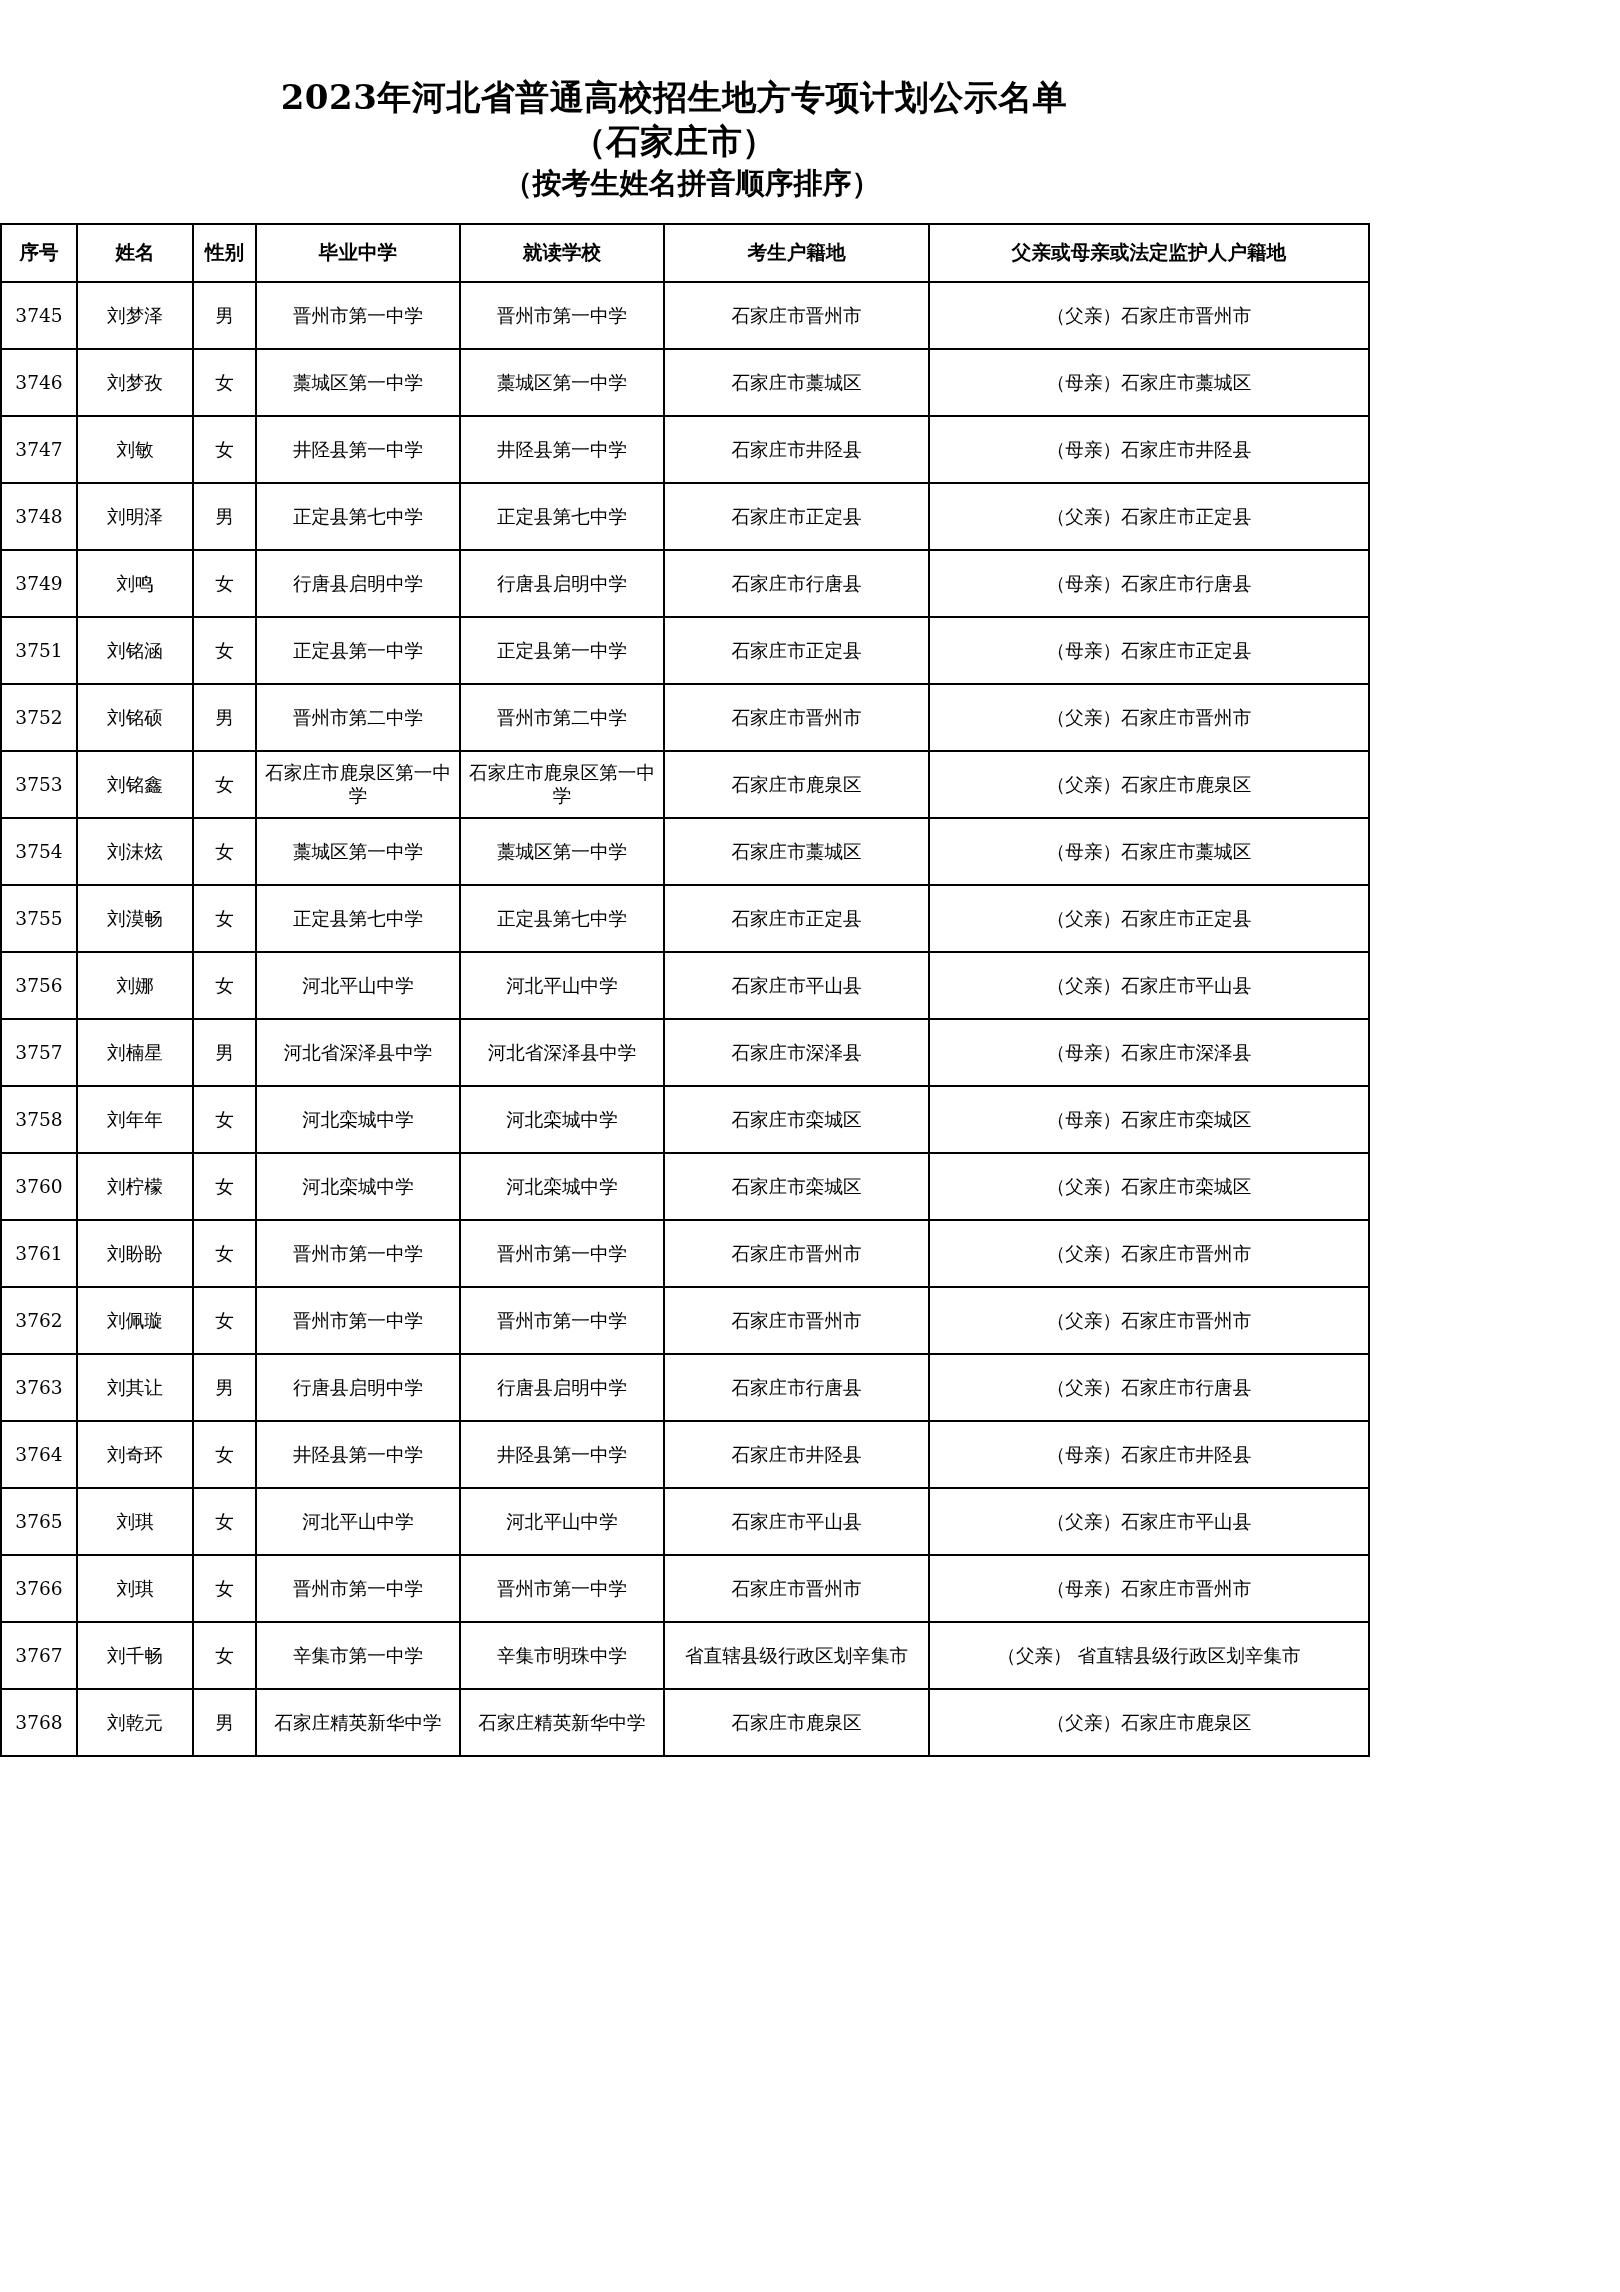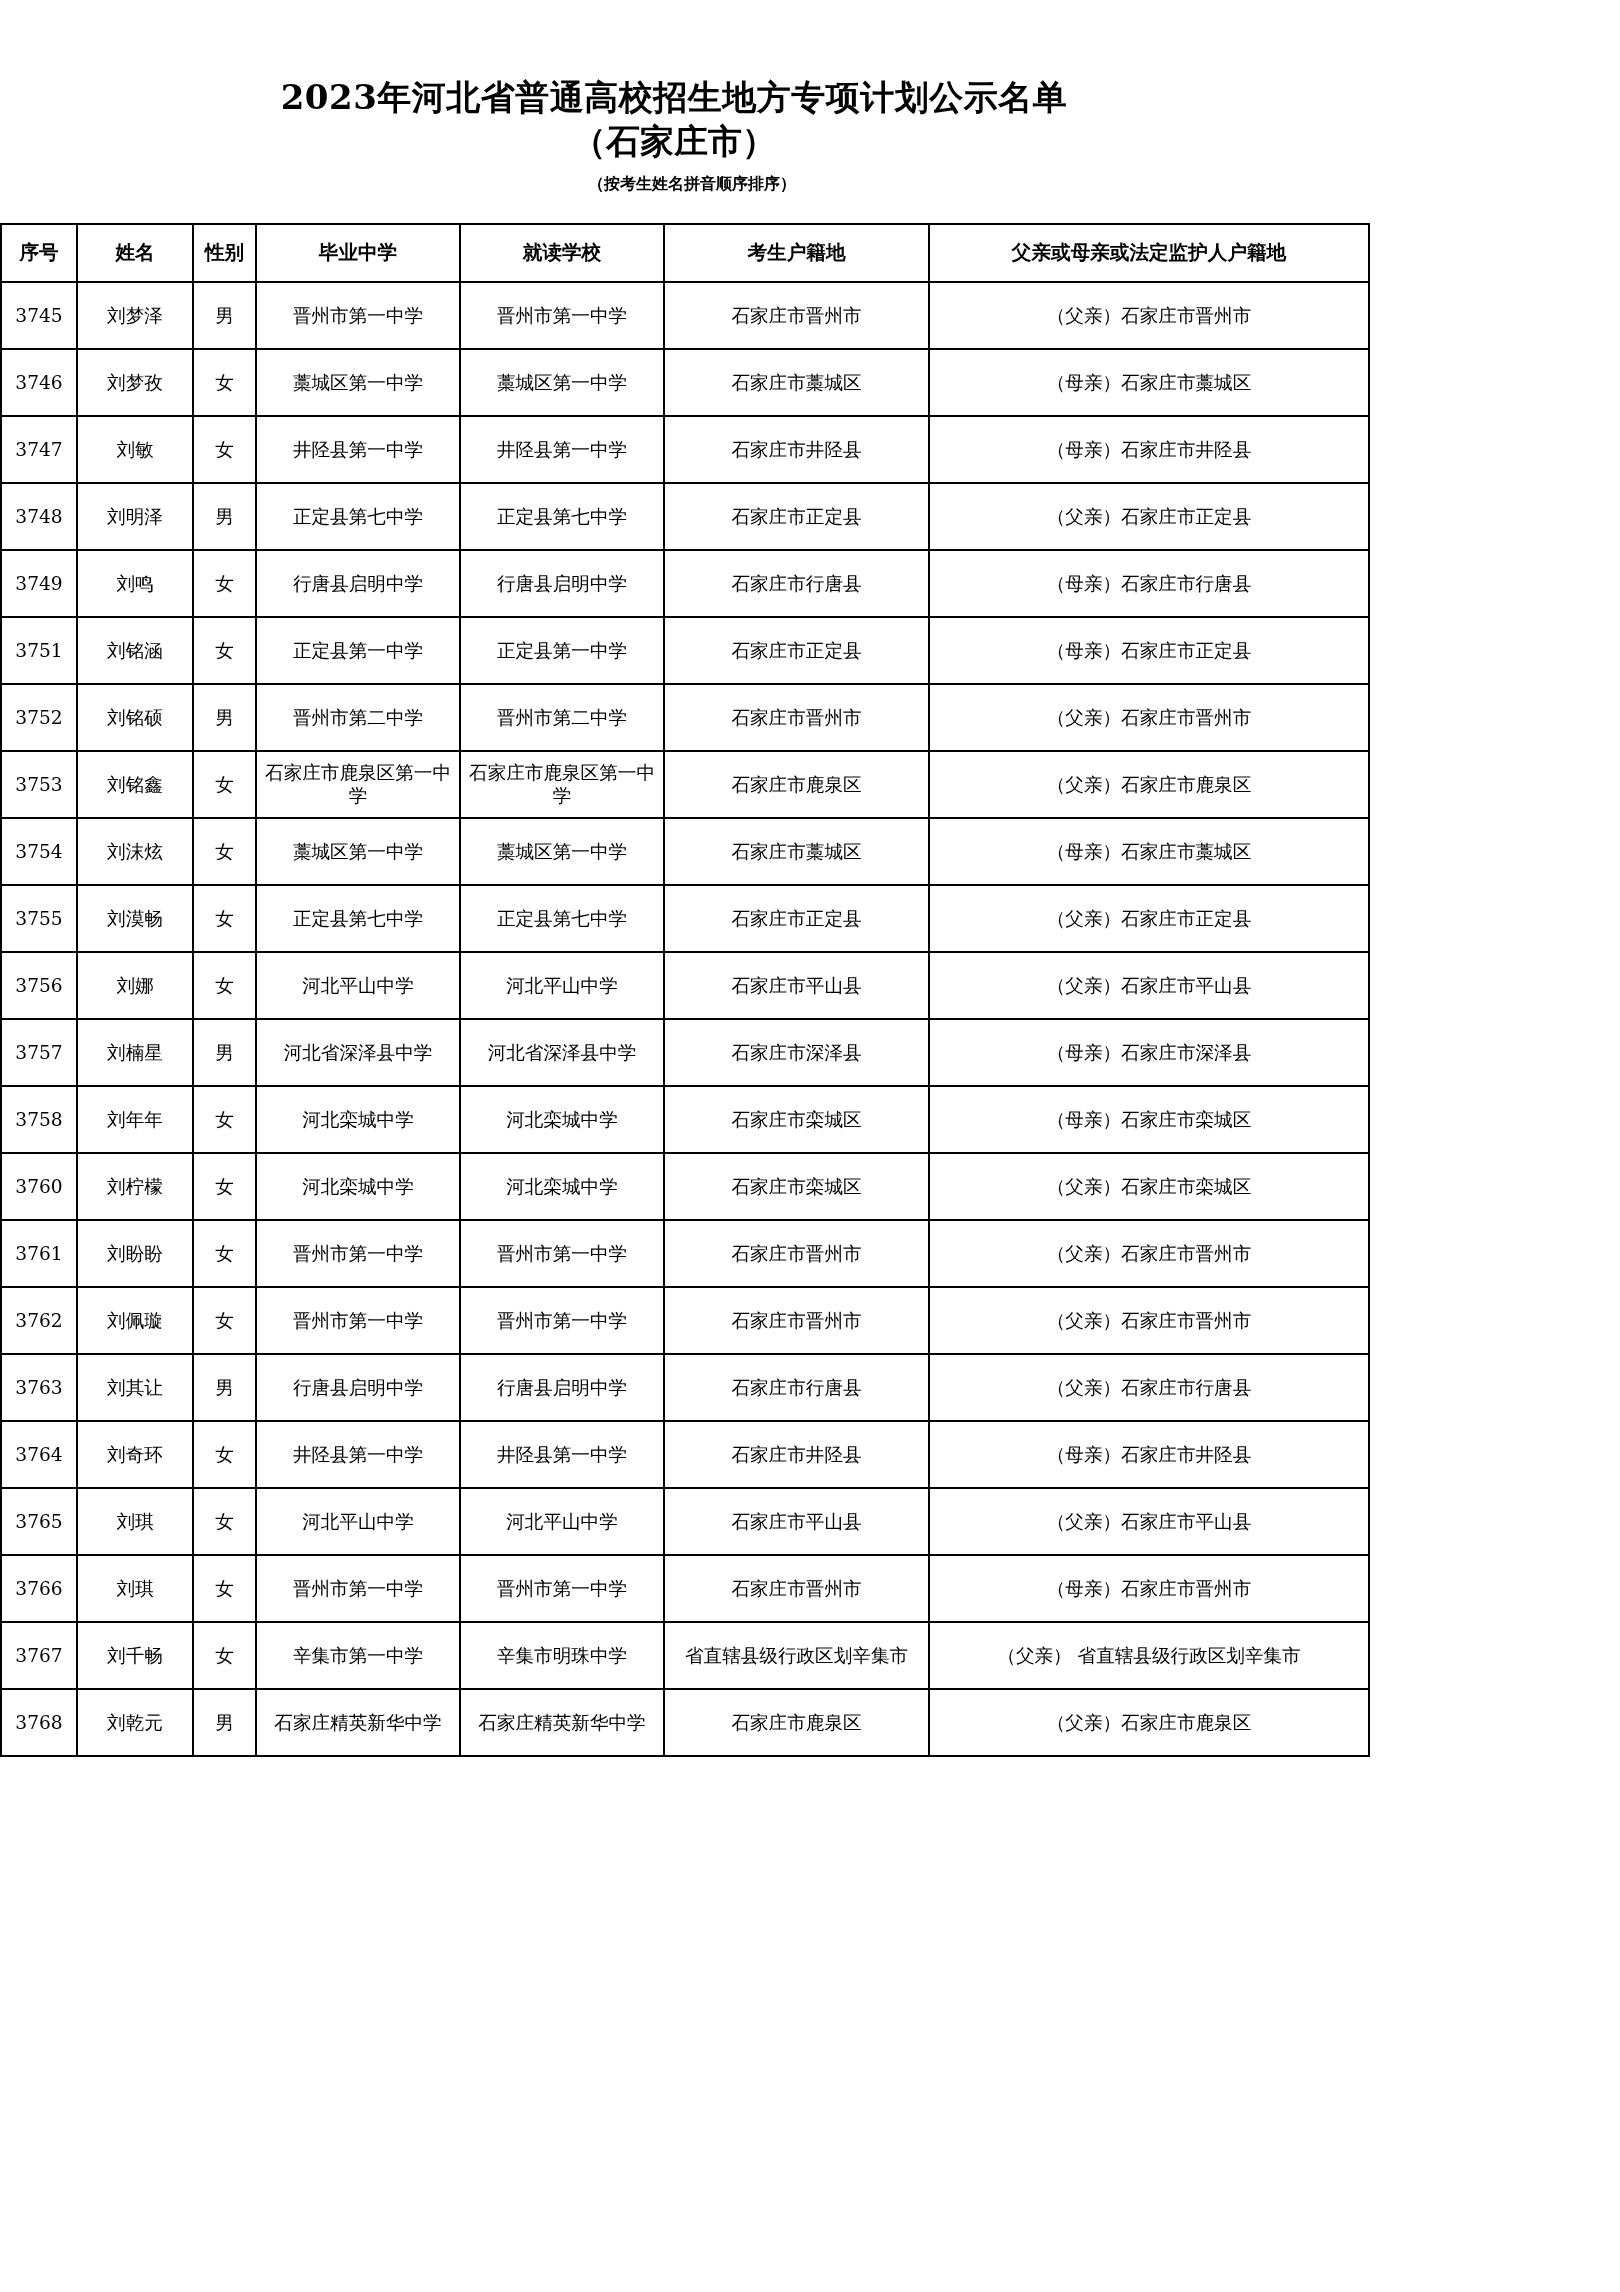--- a/index.html
+++ b/index.html
@@ -36,21 +36,21 @@
     line-height: 43px;
     font-family: "DejaVu Serif", "Liberation Serif", serif;
   }
   .doc-title-line2 {
     font-size: 34px;
     font-weight: bold;
     line-height: 45px;
     font-family: "DejaVu Serif", "Liberation Serif", serif;
   }
   .doc-subtitle {
-    font-size: 16px;
+    font-size: 29px;
     font-weight: bold;
     line-height: 35px;
     margin-top: 2px;
     font-family: "DejaVu Serif", "Liberation Serif", serif;
     padding-left: 36px;
   }
 
   
   .table-wrap {
     margin: 21.6px auto 0 auto;

